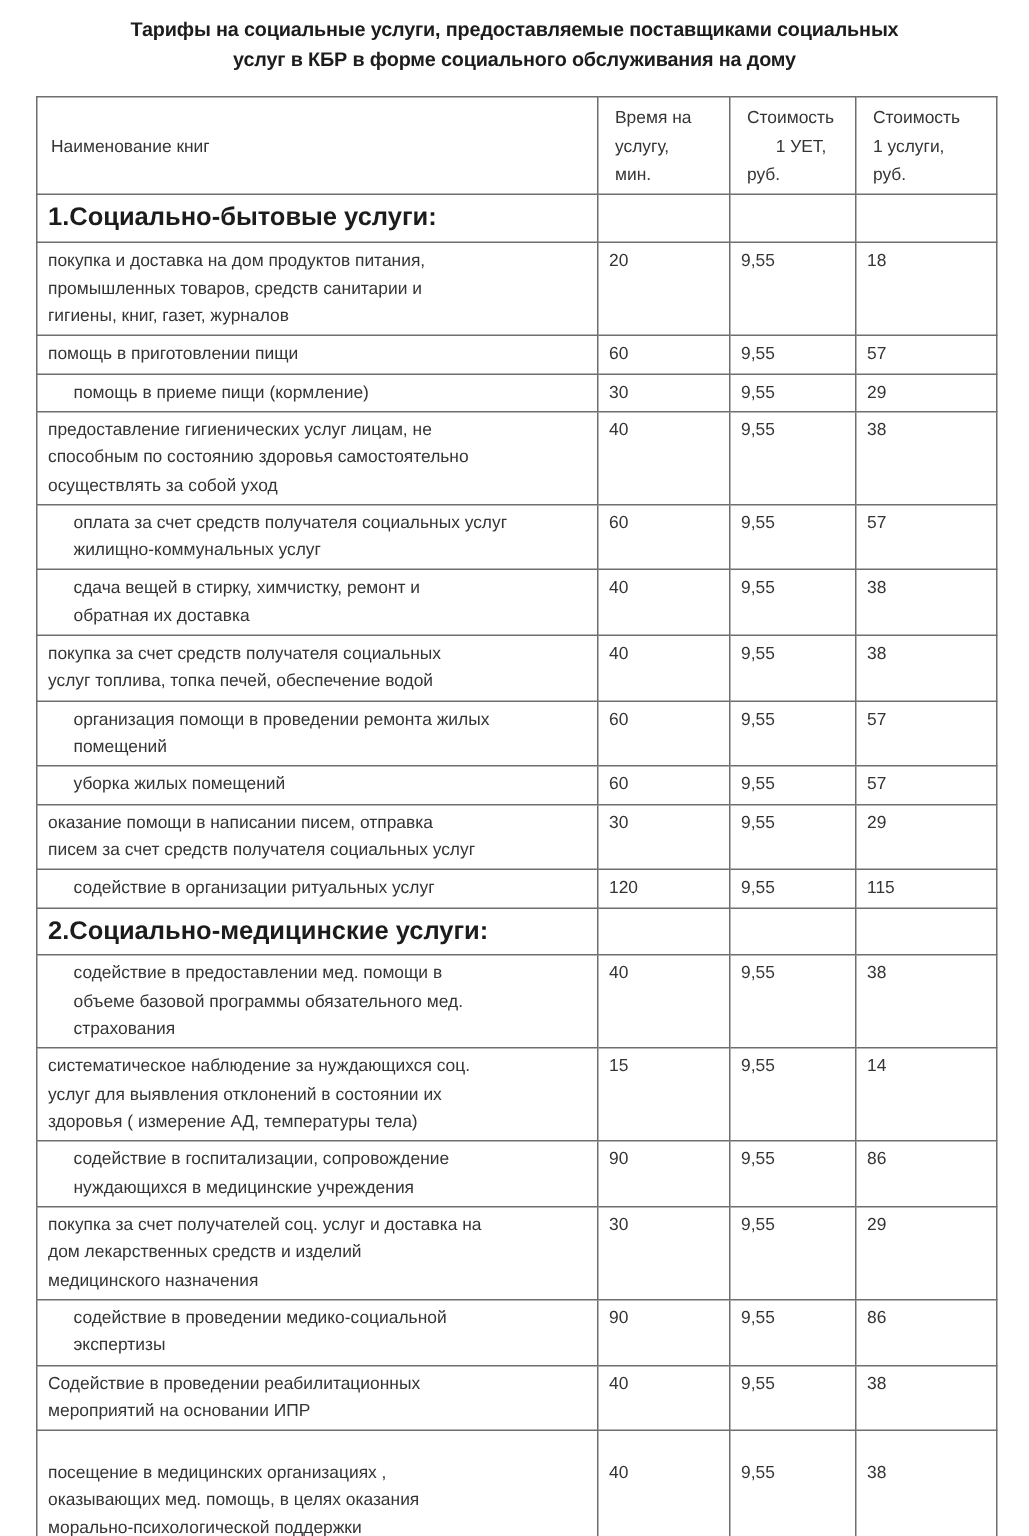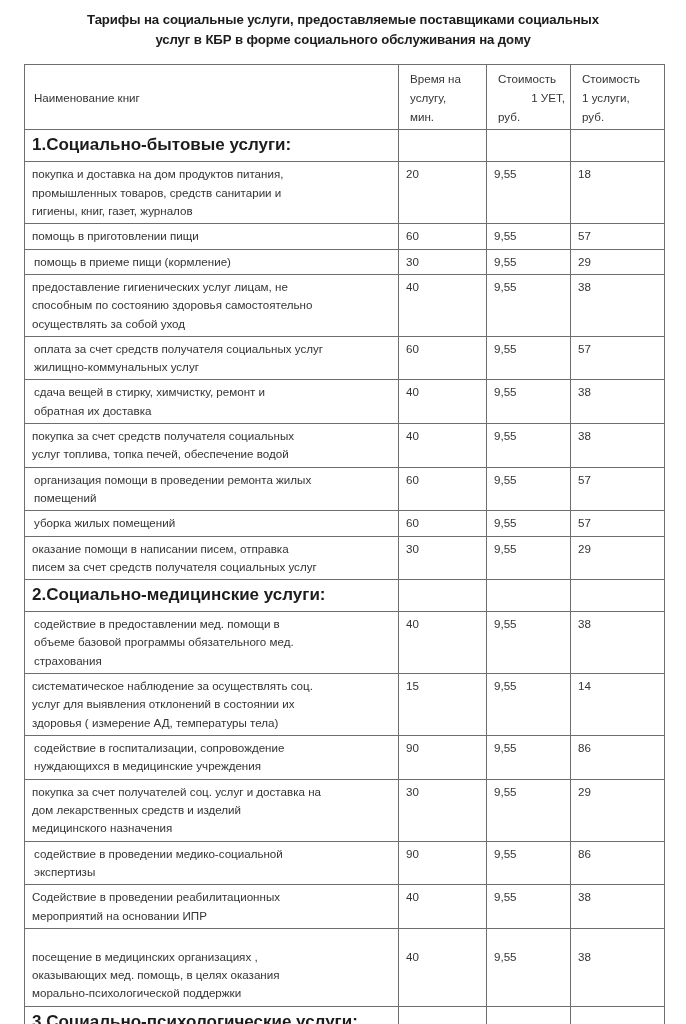--- a/index.html
+++ b/index.html
@@ -78,21 +78,21 @@
   .head-col {
     line-height: 1.62;
   }
   .head-col .l {
     display: block;
   }
   td.col-time .head-col .l:nth-child(1),
   td.col-time .head-col .l:nth-child(2),
   td.col-time .head-col .l:nth-child(3) { text-align: left; padding-left: 4px; }
   td.col-uet .head-col .l:nth-child(1) { text-align: left; padding-left: 4px; }
-  td.col-uet .head-col .l:nth-child(2) { text-align: right; padding-left: 9px; }
+  td.col-uet .head-col .l:nth-child(2) { text-align: center; padding-left: 9px; }
   td.col-uet .head-col .l:nth-child(3) { text-align: left; padding-left: 4px; }
   td.col-price .head-col .l { text-align: left; padding-left: 4px; }
 
   
   tr.section-row td.section-cell {
     font-weight: bold;
     color: #1c1c1c;
     padding-left: 7px;
     padding-top: 2px;
     padding-bottom: 2px;
@@ -103,21 +103,21 @@
   td.num {
     text-align: center;
     padding-left: 0;
     padding-right: 0;
   }
 
   td.name {
     white-space: pre-line;
   }
   td.name.indent {
-    padding-left: 9px;
+    padding-left: 24px;
   }
 
   
   tr.tall td { padding-top: 19px; }
 </style>
 </head>
 <body>
 
 <div class="page">
 
@@ -228,36 +228,42 @@
             <td class="num">9,55</td>
             <td class="num">57</td>
           </tr>
           <tr>
             <td class="name">оказание помощи в написании писем,  отправка
 писем за счет средств  получателя  социальных услуг</td>
             <td class="num">30</td>
             <td class="num">9,55</td>
             <td class="num">29</td>
           </tr>
+          <tr>
+            <td class="name indent">содействие в организации ритуальных  услуг</td>
+            <td class="num">120</td>
+            <td class="num">9,55</td>
+            <td class="num">115</td>
+          </tr>
           <tr class="section-row">
             <td class="section-cell">2.Социально-медицинские услуги:</td>
             <td class="num">&nbsp;</td>
             <td class="num">&nbsp;</td>
             <td class="num">&nbsp;</td>
           </tr>
           <tr>
             <td class="name indent">содействие в предоставлении  мед. помощи в
 объеме базовой  программы обязательного  мед.
 страхования</td>
             <td class="num">40</td>
             <td class="num">9,55</td>
             <td class="num">38</td>
           </tr>
           <tr>
-            <td class="name">систематическое наблюдение за осуществлять соц.
+            <td class="name">систематическое наблюдение за нуждающихся соц.
 услуг для выявления отклонений в состоянии их
 здоровья ( измерение АД, температуры  тела)</td>
             <td class="num">15</td>
             <td class="num">9,55</td>
             <td class="num">14</td>
           </tr>
           <tr>
             <td class="name indent">содействие в госпитализации, сопровождение
 нуждающихся в медицинские  учреждения</td>
             <td class="num">90</td>

